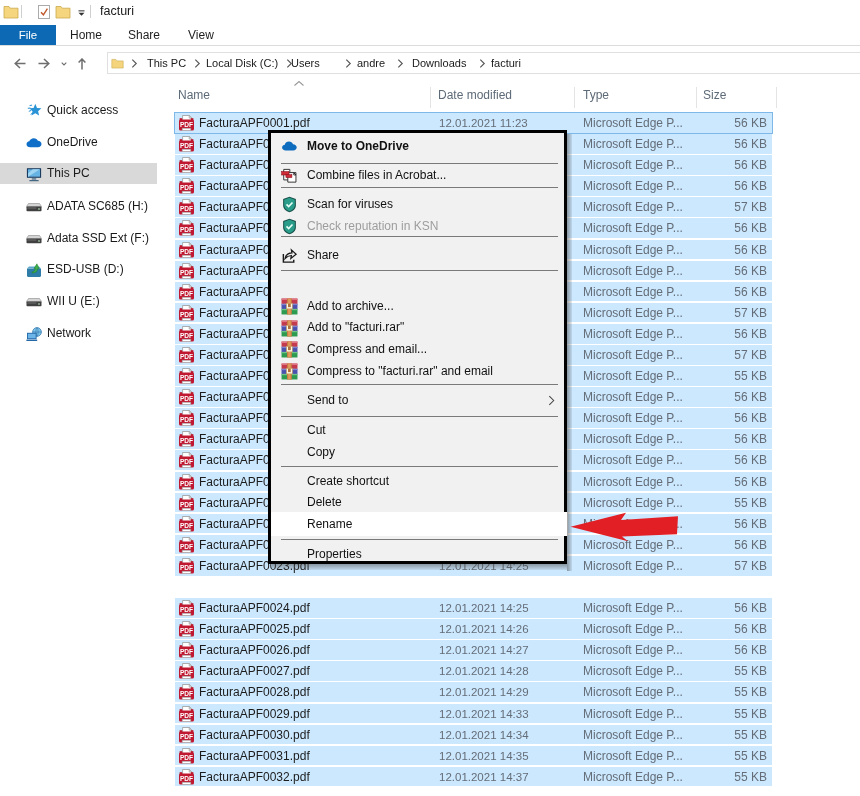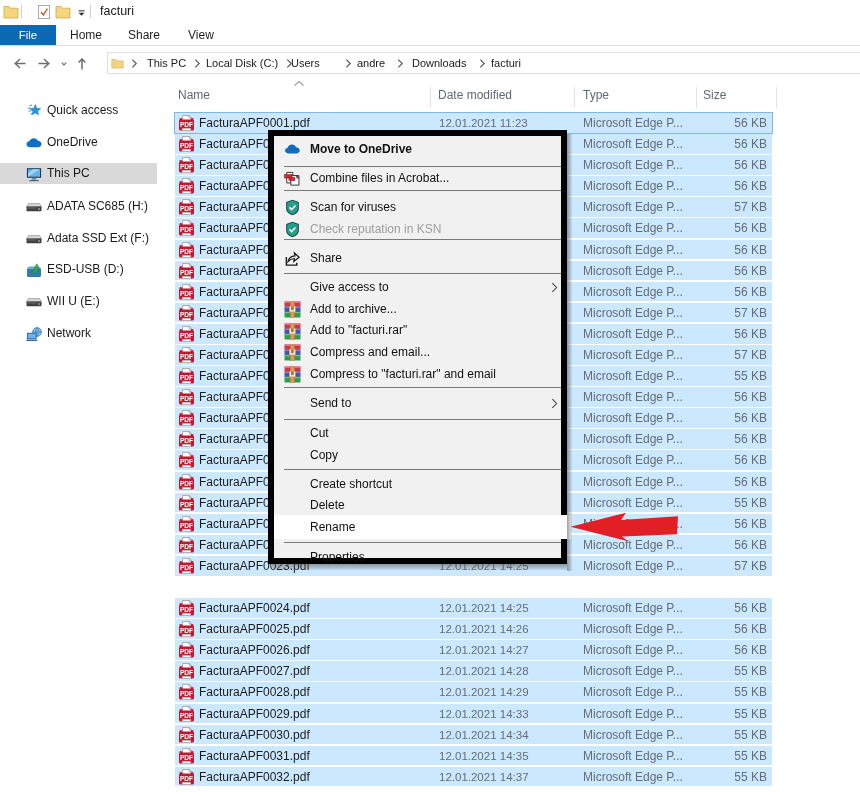--- a/index.html
+++ b/index.html
@@ -24,21 +24,21 @@
 .pdfic { position:absolute; left:3.5px; top:2px; width:15px; height:16px; }
 .nm { position:absolute; left:24px; }
 .dt { position:absolute; left:264px; color:#646d77; font-size:11.5px; }
 .tp { position:absolute; left:408px; color:#646d77; }
 .sz { position:absolute; right:5px; color:#646d77; }
 .sitem { position:absolute; left:0; width:157px; height:21px; font-size:12px; color:#1a1a1a; line-height:21px; white-space:nowrap; }
 .sitem.sel { background:#d9d9d9; }
 .sic { position:absolute; left:26px; top:3px; width:16px; height:16px; }
 .sic svg { width:16px; height:16px; }
 .sitem > span:last-child { position:absolute; left:47px; }
-#menu { position:absolute; left:268px; top:130px; width:299px; height:434px; background:#f1f1f1; border:6px solid #000000; }
+#menu { position:absolute; left:268px; top:130px; width:299px; height:434px; background:#f1f1f1; border:3px solid #000000; }
 .mitem { position:absolute; left:0; width:297px; height:21px; line-height:21px; font-size:12px; color:#111; white-space:nowrap; }
 .mitem.b { font-weight:bold; }
 .mitem.g { color:#9d9d9d; }
 .mitem.hl { background:#fff; height:24px; line-height:24px; }
 .mic { position:absolute; left:10px; top:2.5px; width:17px; height:17px; }
 .mic svg { width:17px; height:17px; }
 .mlb { position:absolute; left:36px; }
 .msep { position:absolute; left:10px; width:277px; height:1px; background:#7a7a7a; }
 .subarr { position:absolute; left:277px; top:5px; width:7px; height:11px; }
 </style></head>
@@ -711,27 +711,20 @@
       </div>
 <div class="msep" style="top:103.0px"></div>
 <div class="mitem" style="top:111.5px">
         <span class="mic"><svg viewBox="0 0 18 18">
             <path d="M2.5 7.5V16h11v-2.5" stroke="#1a1a1a" stroke-width="1.5" fill="none"></path>
             <path d="M4.3 12.2C5 8.6 7.6 6.4 11.6 6.2L11 3l5 4.6-5.6 4.6.6-3.2c-3 .2-5 1.4-6.7 3.2Z" fill="none" stroke="#1a1a1a" stroke-width="1.3"></path>
           </svg></span>
         <span class="mlb">Share</span>
       </div>
 <div class="msep" style="top:136.5px"></div>
-<div class="mitem" style="top:140.5px">
-        <span class="mic"></span>
-        <span class="mlb">Give access to</span>
-        <svg class="subarr" viewBox="0 0 8 12">
-          <path d="m1.5 1 5 5-5 5" stroke="#444" stroke-width="1.2" fill="none"></path>
-        </svg>
-      </div>
 <div class="mitem" style="top:162.5px">
         <span class="mic"><svg viewBox="0 0 16 16">
             <rect x="0.5" y="0.5" width="15" height="5" fill="#c53b4e"></rect>
             <rect x="0.5" y="0.5" width="15" height="1.4" fill="#de7582"></rect>
             <rect x="0.5" y="5.5" width="15" height="4.8" fill="#4a51ae"></rect>
             <rect x="0.5" y="5.5" width="15" height="1.2" fill="#7e84cc"></rect>
             <rect x="0.5" y="10.3" width="15" height="5.2" fill="#2c9a4f"></rect>
             <rect x="0.5" y="10.3" width="15" height="1.2" fill="#6ec486"></rect>
             <rect x="5.6" y="0.5" width="4.6" height="15" fill="#c97c42"></rect>
             <rect x="6.7" y="0.5" width="2.4" height="15" fill="#e09a5d"></rect>

